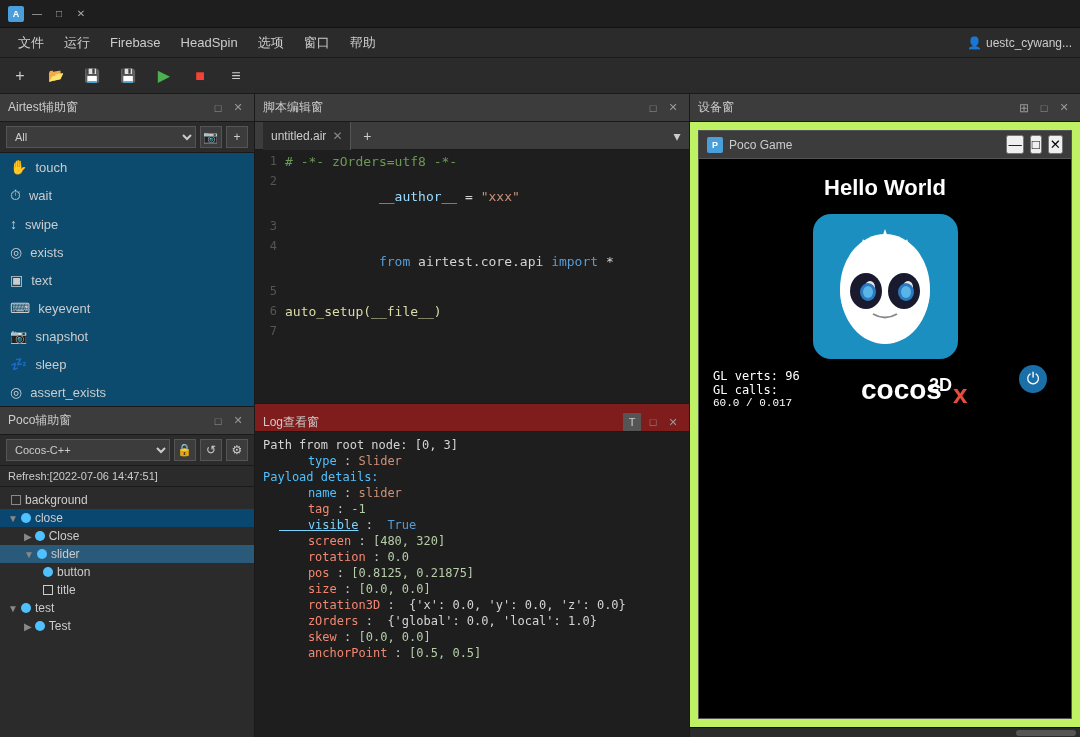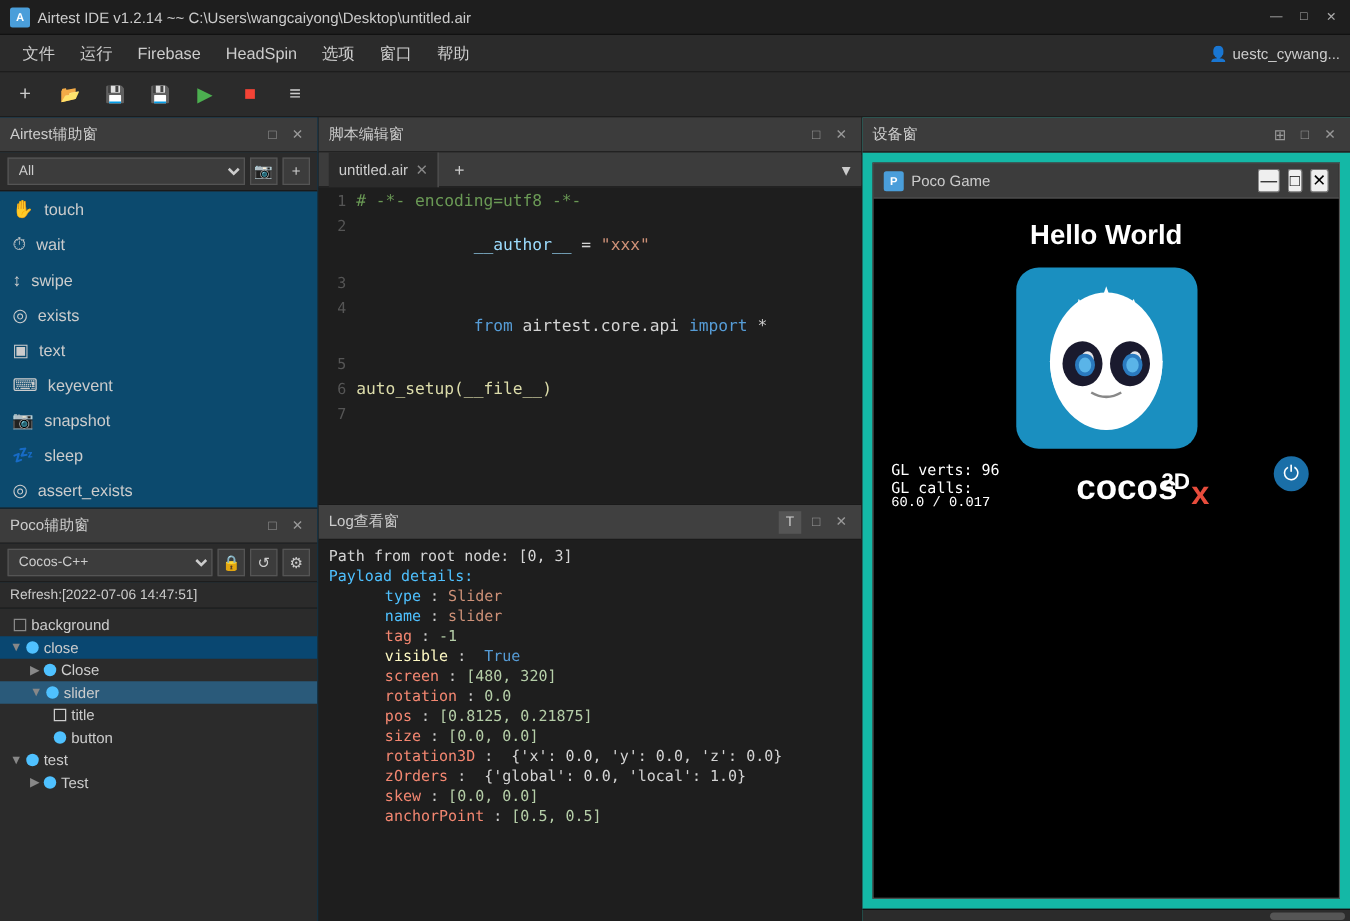--- a/index.html
+++ b/index.html
@@ -310,23 +310,23 @@
     .kw-var { color: #9cdcfe; }
 
     
     #log-section {
       flex: 1;
       display: flex;
       flex-direction: column;
     }
     .log-header {
       height: 28px;
-      background: #404040;
-      display: flex;
-      align-items: center;
+      background: #7f1d1d;
+      display: flex;
+      align-items: flex-end;
       padding: 0 8px;
       font-size: 12px;
       color: #ccc;
       border-bottom: 1px solid #1a1a1a;
       gap: 42px;
     }
     #log-content {
       flex: 1;
       background: #1e1e1e;
       padding: 6px 8px;
@@ -337,21 +337,21 @@
     .log-line { margin-bottom: 2px; white-space: pre; }
     .log-path { color: #d4d4d4; }
     .log-label { color: #4fc1ff; }
     .log-val-str { color: #ce9178; }
     .log-val-num { color: #b5cea8; }
     .log-val-bool { color: #569cd6; }
 
     
     #right-panel {
       width: 390px;
-      background: #14b8a6;
+      background: #bef264;
       display: flex;
       flex-direction: column;
     }
     .device-header {
       height: 28px;
       background: #3c3c3c;
       display: flex;
       align-items: center;
       padding: 0 8px;
       font-size: 12px;
@@ -415,25 +415,20 @@
       border-radius: 50%;
       display: flex; align-items: center; justify-content: center;
       color: white; font-size: 14px;
     }
   </style>
 </head>
 <body>
 
 <div id="titlebar">
   <div class="app-icon">A</div>
-  <span class="title-text">
-    <span>Airtest IDE v1.2.14</span>
-    <span> ~~ </span>
-    <span>C:\Users\wangcaiyong\Desktop\untitled.air</span>
-  </span>
   <div class="win-controls">
     <button class="win-btn">—</button>
     <button class="win-btn">□</button>
     <button class="win-btn">✕</button>
   </div>
 </div>
 
 <div id="menubar">
   <span class="menu-item">文件</span>
   <span class="menu-item">运行</span>
@@ -557,28 +552,28 @@
         </div>
 
         <div class="tree-item highlighted" style="padding-left: 24px; background:#2a5a7a;">
           <span class="tree-arrow">▼ </span>
           <span class="tree-icon-circle" style="background:#4fc1ff;"></span>
           <span>slider</span>
         </div>
 
         <div class="tree-item" style="padding-left: 40px;">
           <span class="tree-arrow"></span>
+          <span class="tree-icon-circle" style="background:#4fc1ff;"></span>
+          <span>button</span>
+        </div>
+
+        <div class="tree-item" style="padding-left: 40px;">
+          <span class="tree-arrow"></span>
           <span class="tree-icon-sq" style="border:1px solid #ccc; background:transparent;"></span>
           <span>title</span>
-        </div>
-
-        <div class="tree-item" style="padding-left: 40px;">
-          <span class="tree-arrow"></span>
-          <span class="tree-icon-circle" style="background:#4fc1ff;"></span>
-          <span>button</span>
         </div>
 
         <div class="tree-item" style="padding-left: 8px;">
           <span class="tree-arrow">▼ </span>
           <span class="tree-icon-circle" style="background:#4fc1ff;"></span>
           <span>test</span>
         </div>
 
         <div class="tree-item" style="padding-left: 24px;">
           <span class="tree-arrow">▶ </span>
@@ -603,21 +598,21 @@
         <div class="editor-tab">
           <span>untitled.air</span>
           <span class="tab-close">✕</span>
         </div>
         <button class="tab-plus">+</button>
         <button class="tab-plus" style="margin-left: auto;">▾</button>
       </div>
       <div id="code-editor">
         <div class="code-line">
           <span class="line-num">1</span>
-          <span class="line-content kw-comment"># -*- encoding=utf8 -*-</span>
+          <span class="line-content kw-comment"># -*- zOrders=utf8 -*-</span>
         </div>
         <div class="code-line">
           <span class="line-num">2</span>
           <span class="line-content">
             <span class="kw-var">__author__</span><span class="kw-normal"> = </span><span class="kw-string">"xxx"</span>
           </span>
         </div>
         <div class="code-line">
           <span class="line-num">3</span>
           <span class="line-content kw-normal"> </span>
@@ -647,25 +642,25 @@
       <div class="log-header">
         <span>Log查看窗</span>
         <div style="margin-left: auto; display: flex; gap: 4px; align-items: center;">
           <button class="panel-ctrl-btn" style="background:#555; width:18px; height:18px; font-size:11px; color:#ccc; border: none; cursor:pointer;">T</button>
           <button class="panel-ctrl-btn">□</button>
           <button class="panel-ctrl-btn">✕</button>
         </div>
       </div>
       <div id="log-content">
         <div class="log-line log-path">Path from root node: [0, 3]</div>
+        <div class="log-line"><span style="color:#4fc1ff; padding-left:16px;">    type</span><span class="log-normal"> : </span><span class="log-val-str">Slider</span></div>
         <div class="log-line"><span class="log-label">Payload details:</span></div>
-        <div class="log-line"><span style="color:#4fc1ff; padding-left:16px;">    type</span><span class="log-normal"> : </span><span class="log-val-str">Slider</span></div>
         <div class="log-line"><span style="color:#4fc1ff; padding-left:16px;">    name</span><span class="log-normal"> : </span><span class="log-val-str">slider</span></div>
         <div class="log-line"><span style="color:#f48771; padding-left:16px;">    tag</span><span class="log-normal"> : </span><span class="log-val-num">-1</span></div>
-        <div class="log-line"><span style="color:#fef9c3; padding-left:16px;">    visible</span><span class="log-normal"> : </span><span class="log-val-bool"> True</span></div>
+        <div class="log-line"><span style="color:#7dd3fc; padding-left:16px;text-decoration:underline;">    visible</span><span class="log-normal"> : </span><span class="log-val-bool"> True</span></div>
         <div class="log-line"><span style="color:#f48771; padding-left:16px;">    screen</span><span class="log-normal"> : </span><span style="color:#b5cea8;">[480, 320]</span></div>
         <div class="log-line"><span style="color:#f48771; padding-left:16px;">    rotation</span><span class="log-normal"> : </span><span class="log-val-num">0.0</span></div>
         <div class="log-line"><span style="color:#f48771; padding-left:16px;">    pos</span><span class="log-normal"> : </span><span style="color:#b5cea8;">[0.8125, 0.21875]</span></div>
         <div class="log-line"><span style="color:#f48771; padding-left:16px;">    size</span><span class="log-normal"> : </span><span style="color:#b5cea8;">[0.0, 0.0]</span></div>
         <div class="log-line"><span style="color:#f48771; padding-left:16px;">    rotation3D</span><span class="log-normal"> :  </span><span style="color:#d4d4d4;">{'x': 0.0, 'y': 0.0, 'z': 0.0}</span></div>
         <div class="log-line"><span style="color:#f48771; padding-left:16px;">    zOrders</span><span class="log-normal"> :  </span><span style="color:#d4d4d4;">{'global': 0.0, 'local': 1.0}</span></div>
         <div class="log-line"><span style="color:#f48771; padding-left:16px;">    skew</span><span class="log-normal"> : </span><span style="color:#b5cea8;">[0.0, 0.0]</span></div>
         <div class="log-line"><span style="color:#f48771; padding-left:16px;">    anchorPoint</span><span class="log-normal"> : </span><span style="color:#b5cea8;">[0.5, 0.5]</span></div>
       </div>
     </div>

